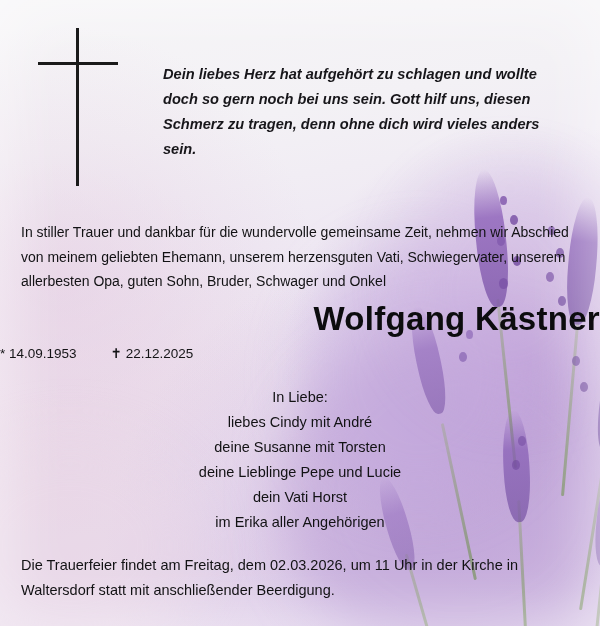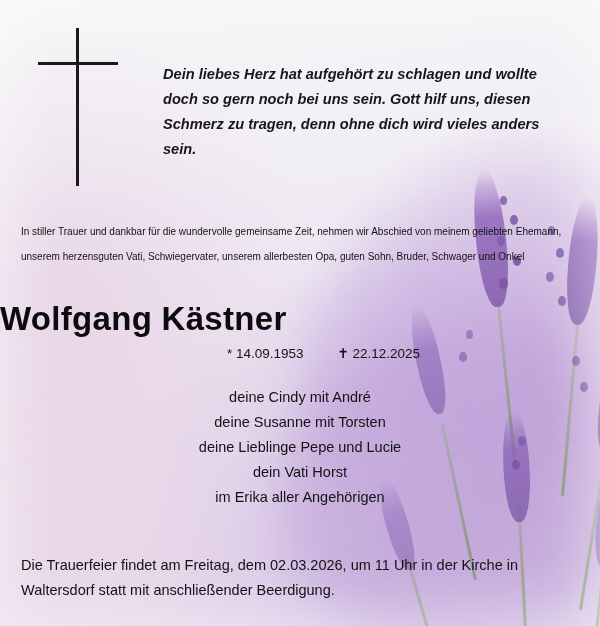--- a/index.html
+++ b/index.html
@@ -108,46 +108,44 @@
     font-size: 14.6px;
     line-height: 25px;
     color: #17161a;
   }
 
   #intro {
     position: absolute;
     left: 21px;
     top: 220px;
     width: 562px;
-    font-size: 10px;
+    font-size: 14px;
     line-height: 24.5px;
     color: #121214;
   }
 
   #name {
     position: absolute;
     left: 0;
     right: 0;
     top: 300px;
-    text-align: left;
+    text-align: right;
     font-size: 33px;
     font-weight: bold;
     letter-spacing: 0.3px;
     color: #0c0c0e;
   }
 
   #dates {
     position: absolute;
     left: 0;
     right: 0;
     top: 345px;
-    text-align: center;
     font-size: 13.5px;
     color: #141416;
-    padding-left: 47px;
   }
   #dates .born { margin-right: 34px; }
 
   #tribute {
     position: absolute;
     left: 0;
     right: 0;
     top: 385px;
     text-align: center;
     font-size: 14.5px;
@@ -235,21 +233,22 @@
 
     <div id="intro">In stiller Trauer und dankbar für die wundervolle gemeinsame Zeit, nehmen wir Abschied von meinem geliebten Ehemann, unserem herzensguten Vati, Schwiegervater, unserem allerbesten Opa, guten Sohn, Bruder, Schwager und Onkel</div>
 
     <div id="name">Wolfgang Kästner</div>
 
     <div id="dates">
       <span class="born">* 14.09.1953</span><span class="died">✝ 22.12.2025</span>
     </div>
 
     <div id="tribute">
-      <div>deine Cindy mit André</div>
+      <div>In Liebe:</div>
+      <div>liebes Cindy mit André</div>
       <div>deine Susanne mit Torsten</div>
       <div>deine Lieblinge Pepe und Lucie</div>
       <div>dein Vati Horst</div>
       <div>im Erika aller Angehörigen</div>
     </div>
 
     <div id="closing">Die Trauerfeier findet am Freitag, dem 02.03.2026, um 11 Uhr in der Kirche in Waltersdorf statt mit anschließender Beerdigung.</div>
 
   </div>
 </div>

